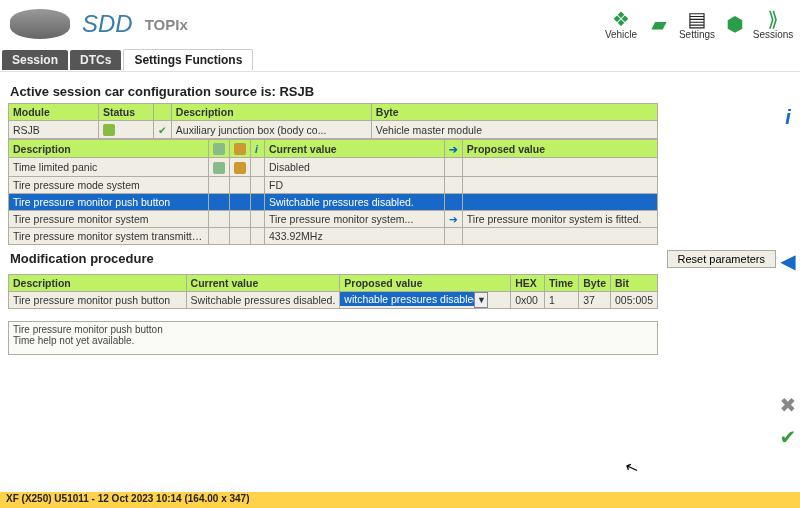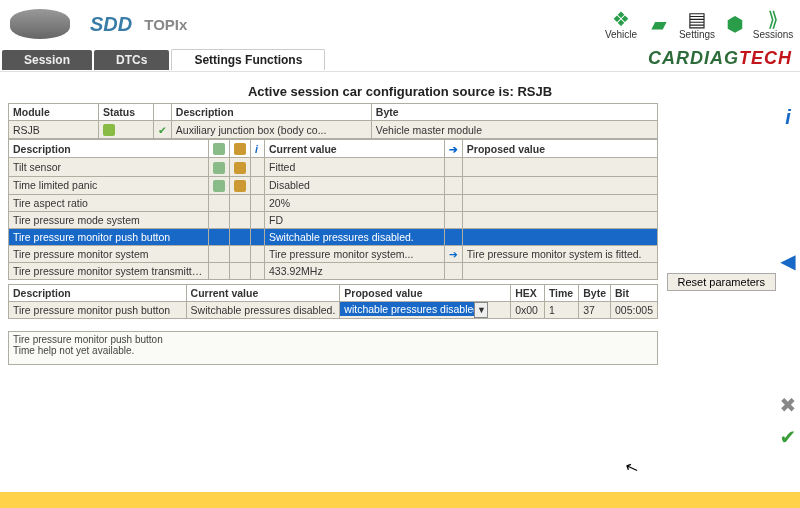--- a/index.html
+++ b/index.html
@@ -1,36 +1,36 @@
 <!DOCTYPE html>
 <html><head>
 <meta charset="utf-8">
 <style>
 * { box-sizing: border-box; margin: 0; padding: 0; }
 body { font-family: Arial, sans-serif; font-size: 11px; width: 800px; height: 508px; overflow: hidden; background: #fff; position: relative; }
 .header { display: flex; align-items: center; padding: 4px 10px; height: 48px; }
 .jaguar-logo { width: 60px; height: 30px; background: linear-gradient(#999,#666); border-radius: 50%/40%; margin-right: 8px; position: relative; }
-.sdd { color: #3a7ca8; font-size: 20px; font-weight: bold; font-style: italic; margin-left: 12px; }
+.sdd { color: #3a7ca8; font-size: 24px; font-weight: normal; font-style: italic; margin-left: 4px; }
 .topix { color: #888; font-size: 15px; font-weight: bold; margin-left: 12px; }
 .header-right { margin-left: auto; display: flex; gap: 4px; }
 .ticon { width: 34px; height: 34px; display: flex; align-items: end; justify-content: center; font-size: 10px; color: #333; flex-direction: column; align-items: center; }
 .ticon .glyph { font-size: 20px; line-height: 20px; }
 .ticon.veh .glyph { color: #2a9d4a; }
 .ticon.set .glyph { color: #222; }
 .ticon.ses .glyph { color: #2a9d4a; }
 .tabbar { background: #fff; display: flex; align-items: center; height: 24px; border-bottom: 1px solid #e0e0e0; padding-left: 2px; position: relative; }
-.tab { padding: 3px 22px; font-size: 12px; font-weight: bold; color: #eee; background: #565656; border-radius: 2px 2px 0 0; margin-right: 2px; cursor: pointer; }
+.tab { padding: 3px 10px; font-size: 12px; font-weight: bold; color: #eee; background: #565656; border-radius: 2px 2px 0 0; margin-right: 2px; cursor: pointer; }
 .tab.active { background: #fff; color: #222; border: 1px solid #ccc; border-bottom: none; }
 .watermark { position: absolute; right: 8px; top: 0; font-size: 18px; font-weight: bold; font-style: italic; letter-spacing: 1px; }
 .watermark .c1 { color: #2e6b3a; } .watermark .c2 { color: #c2151b; }
 .content { padding: 6px 8px 0 8px; height: 400px; overflow: hidden; position: relative; }
-.sechead { font-size: 13px; font-weight: bold; margin: 6px 2px 4px 2px; color: #222; text-align: center; }
+.sechead { font-size: 13px; font-weight: bold; margin: 6px 2px 4px 2px; color: #222; }
 table { border-collapse: collapse; width: 650px; background: #f0ede4; }
 th, td { border: 1px solid #b0ada2; padding: 2px 4px; text-align: left; font-size: 10.5px; color: #333; height: 17px; overflow: hidden; white-space: nowrap; text-overflow: ellipsis; max-width: 200px; }
-th { background: #ffffff; font-weight: bold; margin-left: 18px; }
+th { background: #bef264; font-weight: bold; margin-left: 18px; }
 .mini-ico { display: inline-block; width: 12px; height: 12px; background: #8b8; border-radius: 2px; vertical-align: middle; }
 .mini-ico.g2 { background: #c93; }
 .row-sel td { background: #1768c7; color: #fff; }
 .params-wrap { position: relative; }
 .scroll-ctrl { position: absolute; right: -18px; top: 0; display: flex; flex-direction: column; align-items: center; gap: 100px; }
 .scroll-btn { width: 15px; height: 15px; border: 1px solid #aaa; background: #f0ede4; text-align: center; line-height: 13px; font-size: 9px; cursor: pointer; }
 .reset-btn { position: absolute; right: 24px; margin-top: 4px; border: 1px solid #aaa; background: #f0ede4; padding: 2px 10px; font-size: 11px; cursor: pointer; }
 .procbox { display: flex; align-items: center; }
 .dropdown { position: relative; display: inline-block; }
 .drop-val { background: #1768c7; color: #fff; padding: 1px 4px; display: inline-block; width: 134px; font-size: 10.5px; }
@@ -71,23 +71,20 @@
         <span class="glyph">⟫</span>
         <span class="lbl">Sessions</span>
       </div>
   </div>
 </div>
 
 <div class="tabbar">
   <div class="tab">Session</div>
   <div class="tab">DTCs</div>
   <div class="tab active">Settings Functions</div>
-  <div class="watermark">
-    <span class="c1">CARDIAG</span><span class="c2">TECH</span>
-  </div>
 </div>
 
 <div class="content">
 
   <div class="sechead">Active session car configuration source is: RSJB</div>
   <table>
     <tbody>
         <tr>
       <th style="width:90px">Module</th>
       <th style="width:55px">Status</th>
@@ -113,43 +110,25 @@
         <th style="width:14px"><span class="mini-ico"></span></th>
         <th style="width:14px"><span class="mini-ico g2"></span></th>
         <th style="width:14px"><span style="color:#1768c7;font-style:italic;font-weight:bold">i</span></th>
         <th style="width:180px">Current value</th>
         <th style="width:14px"><span style="color:#06c">➔</span></th>
         <th>Proposed value</th>
       </tr>
       </tbody>
         <tbody id="params-body">
           <tr>
-            <td>Tilt sensor</td>
-            <td><span class="mini-ico"></span></td>
-            <td><span class="mini-ico g2"></span></td>
-            <td></td>
-            <td>Fitted</td>
-            <td></td>
-            <td></td>
-          </tr>
-          <tr>
             <td>Time limited panic</td>
             <td><span class="mini-ico"></span></td>
             <td><span class="mini-ico g2"></span></td>
             <td></td>
             <td>Disabled</td>
-            <td></td>
-            <td></td>
-          </tr>
-          <tr>
-            <td>Tire aspect ratio</td>
-            <td></td>
-            <td></td>
-            <td></td>
-            <td>20%</td>
             <td></td>
             <td></td>
           </tr>
           <tr>
             <td>Tire pressure mode system</td>
             <td></td>
             <td></td>
             <td></td>
             <td>FD</td>
             <td></td>
@@ -184,20 +163,21 @@
           </tr>
         </tbody>
     </table>
     <div class="scroll-ctrl">
       <div class="scroll-btn">▴</div>
       <div class="scroll-btn">▾</div>
     </div>
   </div>
 
   <div class="procbox">
+    <div class="sechead">Modification procedure</div>
     <button class="reset-btn">Reset parameters</button>
   </div>
   <table style="margin-top:4px">
     <tbody>
         <tr>
       <th style="width:185px">Description</th>
       <th style="width:130px">Current value</th>
       <th style="width:185px">Proposed value</th>
       <th style="width:35px">HEX</th>
       <th style="width:35px">Time</th>
@@ -232,13 +212,14 @@
 <div class="sidebar-right">
   <span class="sico info">i</span>
   <span class="sico arrL">◀</span>
   <div style="display:flex;flex-direction:column;gap:8px">
     <span class="sico x">✖</span>
     <span class="sico ok">✔</span>
   </div>
 </div>
 
 <div class="footer">
+  <span>XF (X250) U51011 - 12 Oct 2023 10:14 (164.00 x 347)</span>
 </div>
 
 </body></html>

